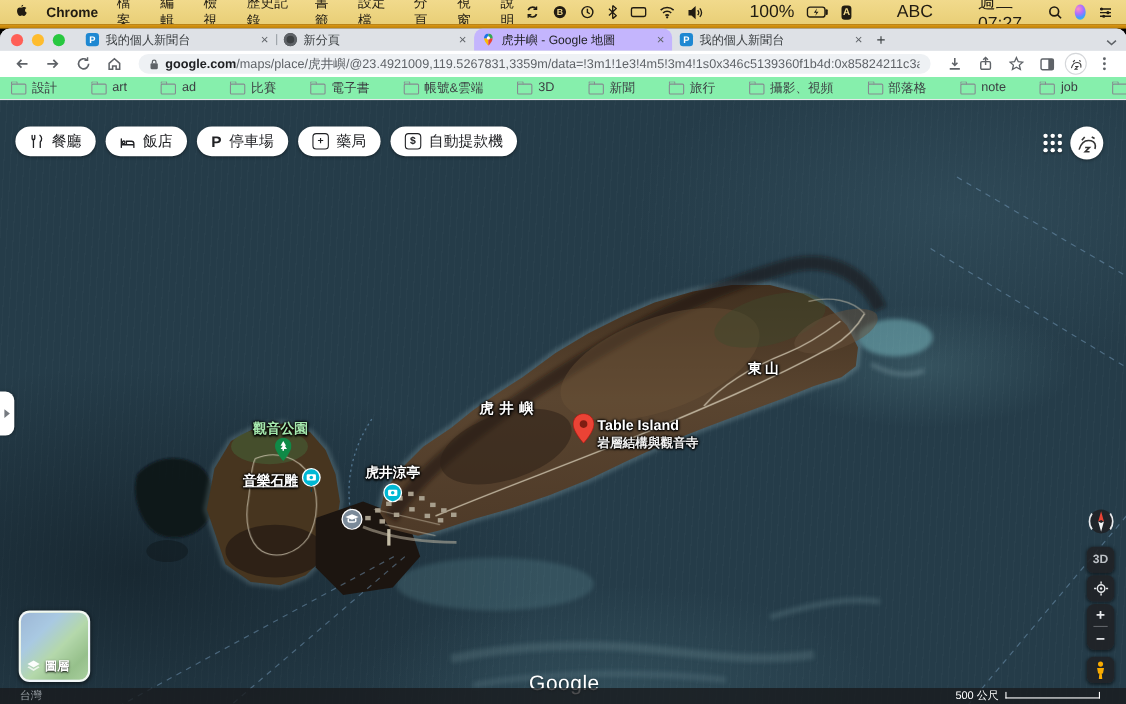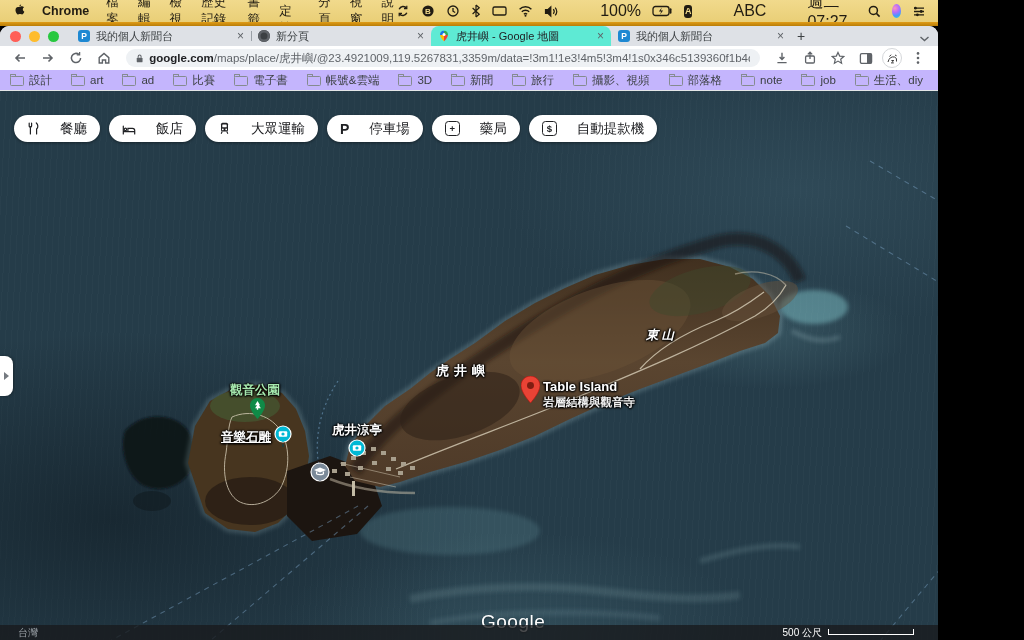--- a/index.html
+++ b/index.html
@@ -1,16 +1,16 @@
 <!DOCTYPE html>
 <html><head>
 <meta charset="utf-8">
 <style>
   html,body{margin:0;padding:0;background:#000;}
-  .screen{position:relative;width:938px;height:640px;overflow:hidden;
+  .screen{position:relative;width:1024px;height:640px;overflow:hidden;
     font-family:"Liberation Sans",sans-serif;-webkit-font-smoothing:antialiased;}
   svg{display:block}
   
   .menubar{position:absolute;top:0;left:0;right:0;height:22px;
     background:linear-gradient(#f1da8c,#e9cf77);display:flex;align-items:center;
     padding:0 12px;color:#211c12;font-size:12.5px;justify-content:space-between;}
   .mb-left{display:flex;align-items:center;gap:17px;}
   .mb-left .app{font-weight:700;}
   .mb-right{display:flex;align-items:center;gap:11px;}
   .mb-right .txt{font-size:16px;margin-left:30px;}
@@ -26,57 +26,57 @@
   .window{position:absolute;top:26px;left:0;right:0;bottom:0;border-radius:9px 9px 0 0;
     overflow:hidden;background:#dee1e6;}
   .tabstrip{height:20px;display:flex;align-items:flex-end;background:#dee1e6;padding-left:10px;position:relative;}
   .traffic{display:flex;gap:8px;align-items:center;height:20px;margin-right:12px;}
   .tl{width:11px;height:11px;border-radius:50%;}
   .tl.r{background:#ff5f57}.tl.y{background:#febc2e}.tl.g{background:#28c840}
   .tab{width:166px;height:20px;display:flex;align-items:center;padding:0 7px;gap:6px;
     font-size:11px;color:#3c4043;position:relative;}
   .tab .t{flex:1;overflow:hidden;white-space:nowrap;}
   .tab .x{color:#5f6368;font-size:12px;line-height:1;}
-  .tab.active{background:#5eead4;border-radius:8px 8px 0 0;color:#202124;}
+  .tab.active{background:#c4b5fd;border-radius:8px 8px 0 0;color:#202124;}
   .tab.inactive + .tab.inactive::before{content:"";position:absolute;left:0;top:5px;bottom:5px;width:1px;background:#9aa0a6;}
   .fav{width:12px;height:12px;flex:0 0 12px;}
   .fav-p{background:#1e88d2;color:#fff;border-radius:3px;font-size:8.5px;font-weight:700;
     display:flex;align-items:center;justify-content:center;}
   .fav-nt{background:#3c4043;border-radius:50%;box-shadow:inset 0 0 0 2.5px #5f6368;}
   .newtab{width:20px;height:20px;display:flex;align-items:center;justify-content:center;
     font-size:14px;color:#3c4043;}
   .tabchev{position:absolute;right:8px;bottom:3px;}
   
   .toolbar{height:24px;background:#fff;display:flex;align-items:center;padding:0 8px;gap:4px;}
   .tbic{width:24px;height:20px;display:flex;align-items:center;justify-content:center;}
   .omnibox{flex:1;height:18px;background:#eef1f4;border-radius:9px;display:flex;align-items:center;
     padding:0 10px;gap:6px;margin:0 6px;overflow:hidden;}
   .url{font-size:11.5px;color:#5f6368;white-space:nowrap;overflow:hidden;}
   .url b{color:#202124;font-weight:700;}
   .avatar{width:18px;height:18px;border-radius:50%;background:#fff;border:1px solid #d5d7da;overflow:hidden;}
   
-  .bookmarks{height:20px;background:#c4b5fd;display:flex;align-items:center;padding:0 10px;gap:19px;
+  .bookmarks{height:20px;background:#86efac;display:flex;align-items:center;padding:0 10px;gap:31px;
     font-size:11.5px;color:#3c4043;border-bottom:1px solid #e4e6e8;}
   .bm{display:flex;align-items:center;gap:5px;white-space:nowrap;}
   .folder{width:12px;height:8px;border:1px solid #858b90;border-radius:1.5px;position:relative;margin-top:2px;}
   .folder::before{content:"";position:absolute;top:-3px;left:-1px;width:4px;height:2px;
     border:1px solid #858b90;border-bottom:none;border-radius:1px 1px 0 0;}
   .bmdiv{width:1px;height:12px;background:#d4d6d9;margin-left:auto;}
   
   .map{position:relative;height:550px;background-color:#253c49;overflow:hidden;cursor:default;
     background-image:
       radial-gradient(420px 200px at 85% 18%, rgba(70,104,120,.30), transparent 70%),
       radial-gradient(200px 80px at 82% 44%, rgba(140,200,206,.16), transparent 70%),
       radial-gradient(520px 260px at 12% 78%, rgba(14,24,31,.55), transparent 72%),
       radial-gradient(340px 140px at 55% 98%, rgba(120,176,184,.14), transparent 70%),
       repeating-linear-gradient(93deg, rgba(255,255,255,.02) 0 1px, rgba(0,0,0,0) 1px 6px);}
   .map svg.terrain{position:absolute;top:0;left:0;}
   
   .chips{position:absolute;top:24px;left:14px;display:flex;gap:9px;}
-  .chip{height:27px;background:#fff;border-radius:14px;display:flex;align-items:center;gap:20px;
+  .chip{height:27px;background:#fff;border-radius:14px;display:flex;align-items:center;gap:7px;
     padding:0 13px;font-size:13.5px;font-weight:500;color:#202124;box-shadow:0 1px 3px rgba(0,0,0,.4);}
   .boxic{width:13px;height:13px;border:1.6px solid #202124;border-radius:3.5px;display:flex;
     align-items:center;justify-content:center;font-size:9.5px;font-weight:700;}
   .pic{font-size:14px;font-weight:700;}
   
   .appsgrid{position:absolute;top:30px;left:948px;filter:drop-shadow(0 1px 1px rgba(0,0,0,.5));}
   .mapavatar{position:absolute;top:24px;left:973px;width:30px;height:30px;border-radius:50%;
     background:#fff;box-shadow:0 1px 3px rgba(0,0,0,.4);overflow:hidden;}
   
   .expand{position:absolute;left:0;top:265px;width:13px;height:40px;background:#fff;
@@ -498,30 +498,20 @@
           <span>餐廳</span>
         </div>
         <div class="chip">
           <svg width="14" height="12" viewBox="0 0 14 12" fill="none" stroke="#202124" stroke-width="1.2" stroke-linecap="round">
               <path d="M1.3 3.2V11M1.3 8.6h11.4M12.7 11V7.6a2.2 2.2 0 0 0-2.2-2.2H5.9v3.2"></path>
               <circle cx="3.4" cy="6.4" r="1.2"></circle>
             </svg>
           <span>飯店</span>
         </div>
         <div class="chip">
-          <svg width="13" height="13" viewBox="0 0 13 13">
-              <rect x="3" y="0.8" width="7" height="8.6" rx="1.5" fill="#202124"></rect>
-              <rect x="4.3" y="2.4" width="4.4" height="2.8" rx=".5" fill="#fff"></rect>
-              <circle cx="4.8" cy="7.4" r=".9" fill="#fff"></circle>
-              <circle cx="8.2" cy="7.4" r=".9" fill="#fff"></circle>
-              <path d="M4.2 9.6l-1 2.2M8.8 9.6l1 2.2" stroke="#202124" stroke-width="1.1"></path>
-            </svg>
-          <span>大眾運輸</span>
-        </div>
-        <div class="chip">
           <span class="pic">P</span>
           <span>停車場</span>
         </div>
         <div class="chip">
           <span class="boxic">+</span>
           <span>藥局</span>
         </div>
         <div class="chip">
           <span class="boxic">$</span>
           <span>自動提款機</span>
@@ -583,21 +573,21 @@
       </span>
       <span class="mlabel big" style="left:436px;top:271px;">虎井嶼</span>
       <span class="marker" style="left:521px;top:285px;">
         <svg width="19" height="27" viewBox="0 0 24 34">
             <path d="M12 0C5.4 0 0 5.4 0 12c0 9 12 22 12 22s12-13 12-22C24 5.4 18.6 0 12 0z" fill="#ea4335" stroke="#b31412" stroke-width=".8"></path>
             <circle cx="12" cy="12" r="4.4" fill="#7f1d12"></circle>
           </svg>
       </span>
       <span class="mlabel" style="left:543px;top:288px;font-size:13px;">Table Island</span>
       <span class="mlabel poi-sub" style="left:543px;top:304px;">岩層結構與觀音寺</span>
-      <span class="mlabel sp2" style="left:646px;top:236px;font-style:italic;">東山</span>
+      <span class="mlabel sp2" style="left:680px;top:236px;">東山</span>
       <span class="marker" style="left:310px;top:371px;">
         <svg width="20" height="26" viewBox="0 0 20 26">
             <circle cx="10" cy="10" r="9" fill="#7b8a99" stroke="#fff" stroke-width="1.2"></circle>
             <path d="M10 19l-3-2h6z" fill="#7b8a99"></path>
             <path d="M10 5.4l6 2.6-6 2.6-6-2.6z" fill="#fff"></path>
             <path d="M6.6 9.4v2.4c0 1 6.8 1 6.8 0V9.4" fill="none" stroke="#fff" stroke-width="1.3"></path>
           </svg>
       </span>
 
       <span class="compass">
@@ -622,20 +612,29 @@
         <span class="div"></span>
         <span class="z">−</span>
       </div>
       <div class="ctl square" style="top:506px;">
         <svg width="13" height="17" viewBox="0 0 14 18">
             <circle cx="7" cy="2.8" r="2.5" fill="#f9ab00"></circle>
             <path d="M3.6 6.6h6.8l-1 5.4H8.2l.5 5.4H5.3l.5-5.4H4.6z" fill="#f9ab00"></path>
           </svg>
       </div>
 
+      <div class="layers">
+        <span class="lab">
+          <svg width="13" height="13" viewBox="0 0 14 14">
+              <path d="M7 1.5L13 5 7 8.5 1 5z" fill="#fff" opacity=".95"></path>
+              <path d="M2.5 7.3L7 10l4.5-2.7L13 8.2 7 11.8 1 8.2z" fill="#fff" opacity=".75"></path>
+            </svg>
+          <span>圖層</span>
+        </span>
+      </div>
 
       <span class="gwm">Google</span>
       <div class="attrib">
         <div class="arow1">
           <span class="region">台灣</span>
           <span class="spacer"></span>
           <span>500 公尺</span>
           <span class="scalebar"></span>
         </div>
 

